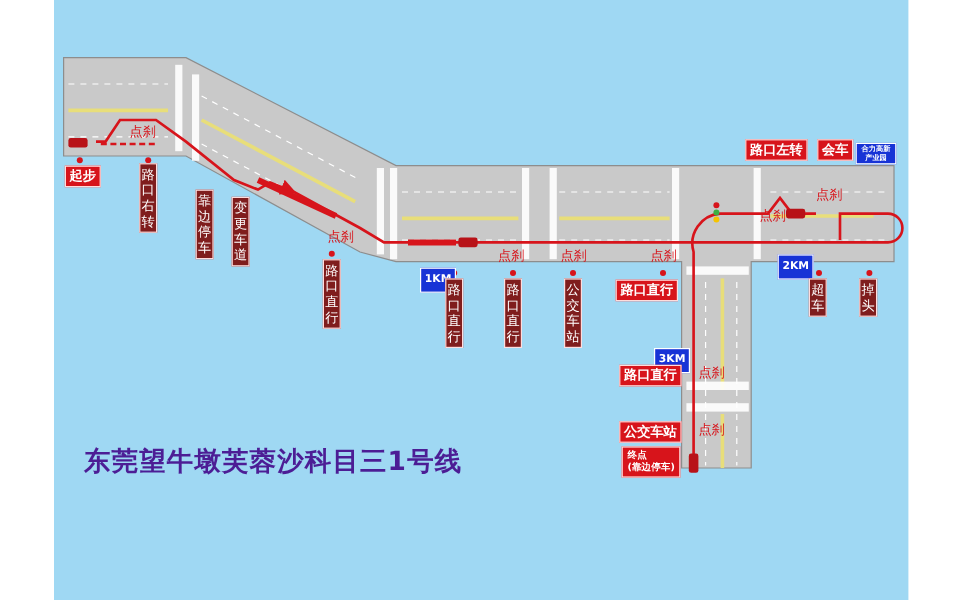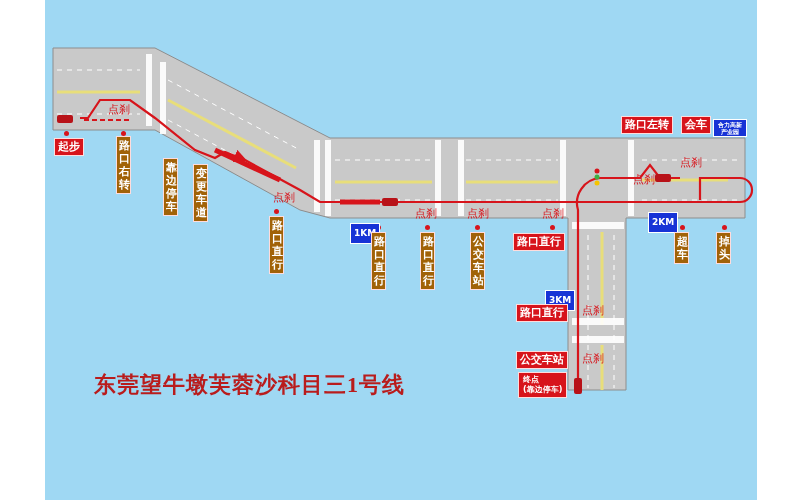--- a/index.html
+++ b/index.html
@@ -1,25 +1,25 @@
 <!DOCTYPE html>
 <html><head>
 <meta charset="utf-8">
 <style>
   html, body { margin:0; padding:0; background:#ffffff; }
   body { width:800px; height:500px; position:relative; overflow:hidden; font-family:"DejaVu Sans", sans-serif; }
   #canvas { position:absolute; left:45px; top:0; width:712px; height:500px; background:#9fd8f3; }
   #map-svg { position:absolute; left:0; top:0; width:800px; height:500px; }
   .lbl { position:absolute; background:#d7141b; color:#fff; font-weight:bold; font-size:11px; line-height:12px; padding:2px 3px; border:1px solid #ffdcdc; box-sizing:border-box; text-align:right; white-space:nowrap; }
-  .vlbl { position:absolute; background:#a16207; color:#fff; font-weight:bold; font-size:11px; line-height:13px; width:15px; padding:2px 0; border:1px solid #ffdcdc; box-sizing:border-box; text-align:right; word-break:break-all; white-space:normal; }
+  .vlbl { position:absolute; background:#7f1d1d; color:#fff; font-weight:normal; font-size:11px; line-height:13px; width:15px; padding:2px 0; border:1px solid #ffdcdc; box-sizing:border-box; text-align:center; word-break:break-all; white-space:normal; }
   .km { position:absolute; background:#1733d6; color:#fff; font-weight:bold; font-size:9px; line-height:11px; padding:4px 3px; border:1px solid #fff; }
   .park { position:absolute; background:#1733d6; color:#fff; font-weight:bold; font-size:6px; line-height:7px; padding:1px 2px; border:1px solid #fff; text-align:center; width:34px; box-sizing:border-box; }
   .brake { position:absolute; color:#d7141b; font-weight:normal; font-size:11px; line-height:12px; white-space:nowrap; }
   .dot { position:absolute; width:5px; height:5px; border-radius:50%; background:#d7141b; }
-  .title { position:absolute; left:94px; top:370px; color:#b91c1c; font-weight:bold; font-size:22px; letter-spacing:1px; white-space:nowrap;font-family:Liberation Serif, serif; }
+  .title { position:absolute; left:70px; top:370px; color:#4c1d95; font-weight:bold; font-size:22px; letter-spacing:1px; white-space:nowrap; }
   .end-lbl { position:absolute; background:#d7141b; color:#fff; font-weight:bold; font-size:8px; line-height:10px; padding:2px 4px; border:1px solid #ffdcdc; text-align:left; white-space:nowrap; }
 </style>
 </head>
 <body>
 
 <div id="canvas"></div>
 
 <svg id="map-svg" viewBox="0 0 800 500">
   <defs>
     <marker id="arr" markerWidth="8" markerHeight="8" refX="5" refY="3" orient="auto">

